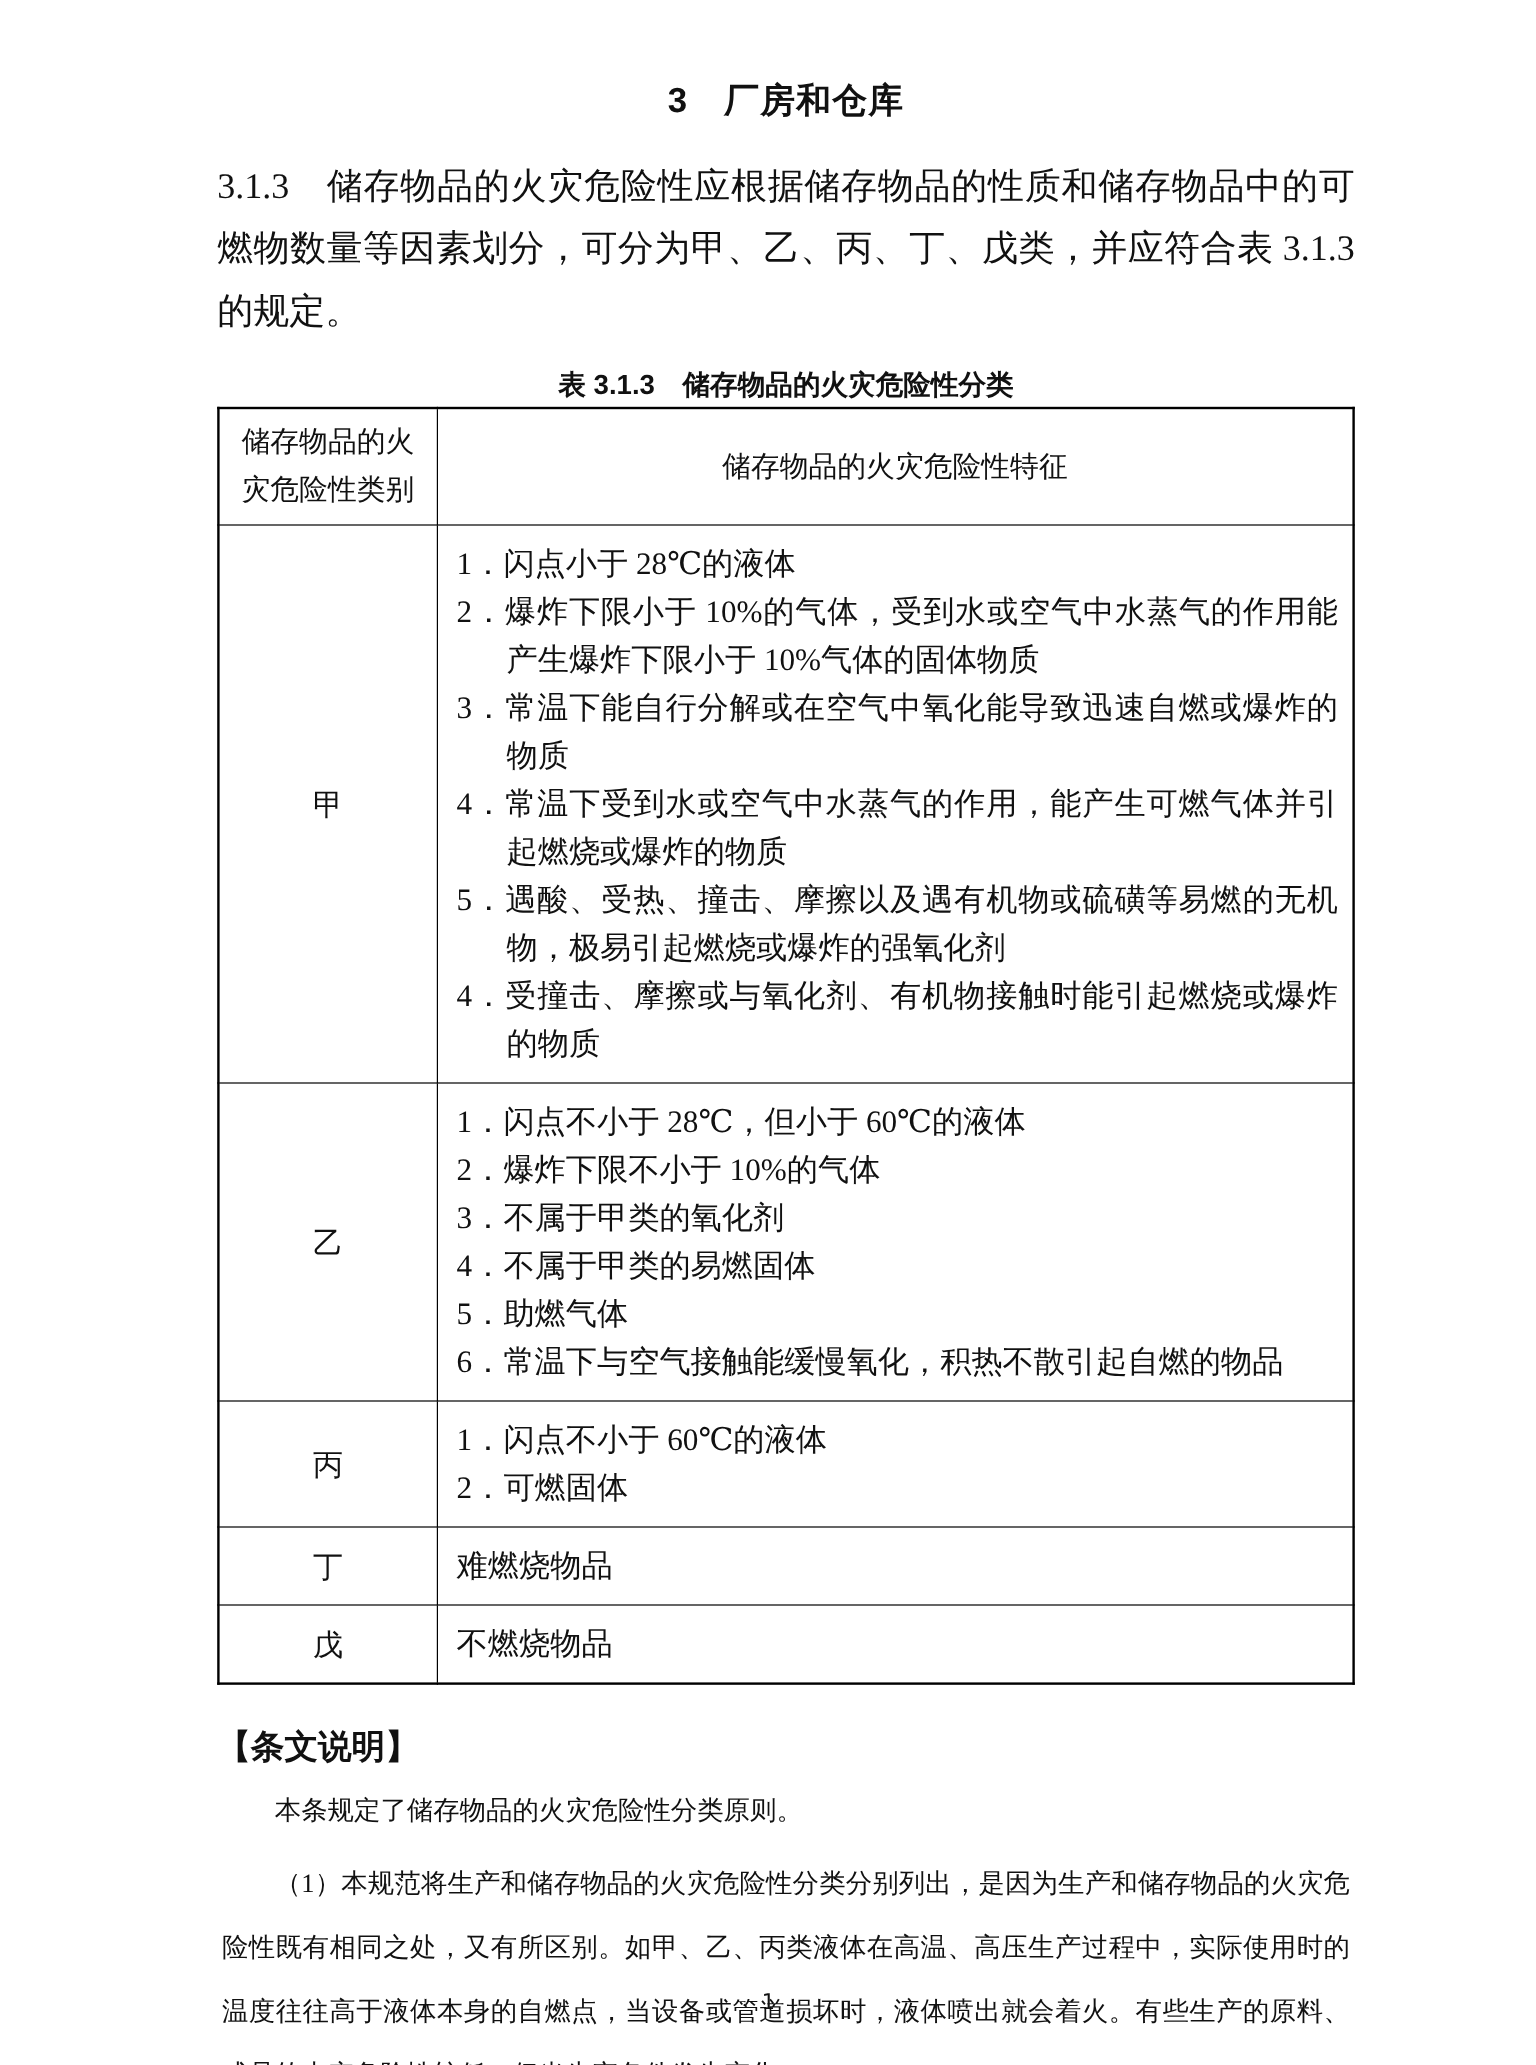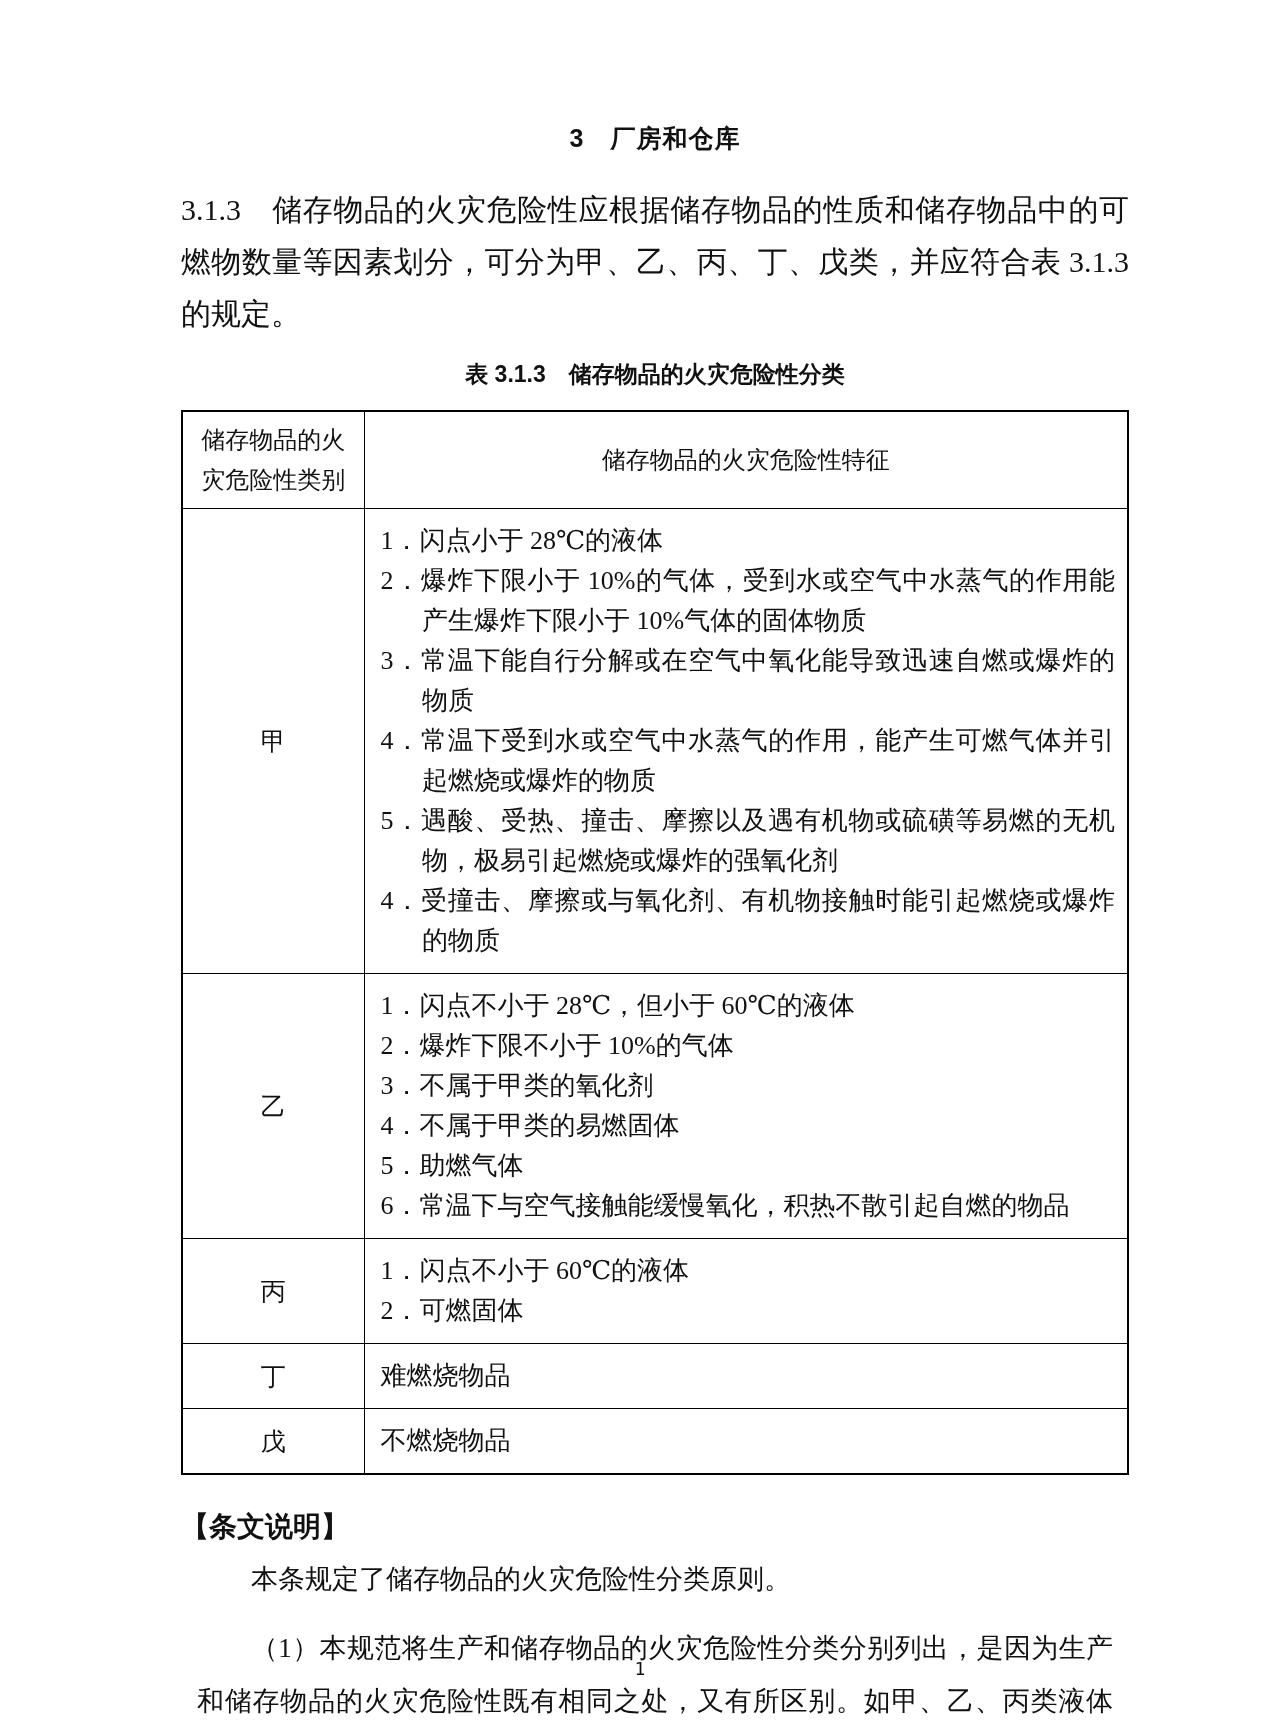--- a/index.html
+++ b/index.html
@@ -5,38 +5,38 @@
   html,body{margin:0;padding:0;background:#ffffff;}
   body{
     width:1280px;height:1721px;position:relative;overflow:hidden;
     font-family:"Liberation Serif","DejaVu Serif",serif;
     color:#111;
   }
   .page{
     position:absolute;left:181px;top:0;width:948px;
   }
   .doc-title{
-    margin-top:118px;
+    margin-top:64px;
     text-align:center;
     font-family:"Liberation Sans","DejaVu Sans",sans-serif;
     font-weight:bold;
-    font-size:25px;
+    font-size:29px;
     line-height:40px;
     letter-spacing:1px;
   }
   .section-para{
     margin-top:26px;
     font-size:30px;
     line-height:52px;
     text-align:justify;
     text-justify:inter-character;
   }
   .table-caption{
     margin-top:18px;
-    margin-bottom:20px;
+    margin-bottom:3px;
     text-align:center;
     font-family:"Liberation Sans","DejaVu Sans",sans-serif;
     font-weight:bold;
     font-size:23px;
     line-height:32px;
   }
   table.cls-table{
     width:948px;
     border-collapse:collapse;
     table-layout:fixed;
@@ -74,23 +74,23 @@
     text-justify:inter-character;
   }
   .commentary-heading{
     margin-top:34px;
     font-family:"Liberation Sans","DejaVu Sans",sans-serif;
     font-weight:bold;
     font-size:28px;
     line-height:36px;
   }
   .commentary p{
-    margin:16px;
+    margin:4px;
     margin-top:8px;
-    font-size:27px;
+    font-size:22px;
     line-height:53px;
     text-align:justify;
     text-justify:inter-character;
     text-indent:2em;
   }
   .page-number{
     position:absolute;
     left:0;right:0;
     bottom:42px;
     text-align:center;

